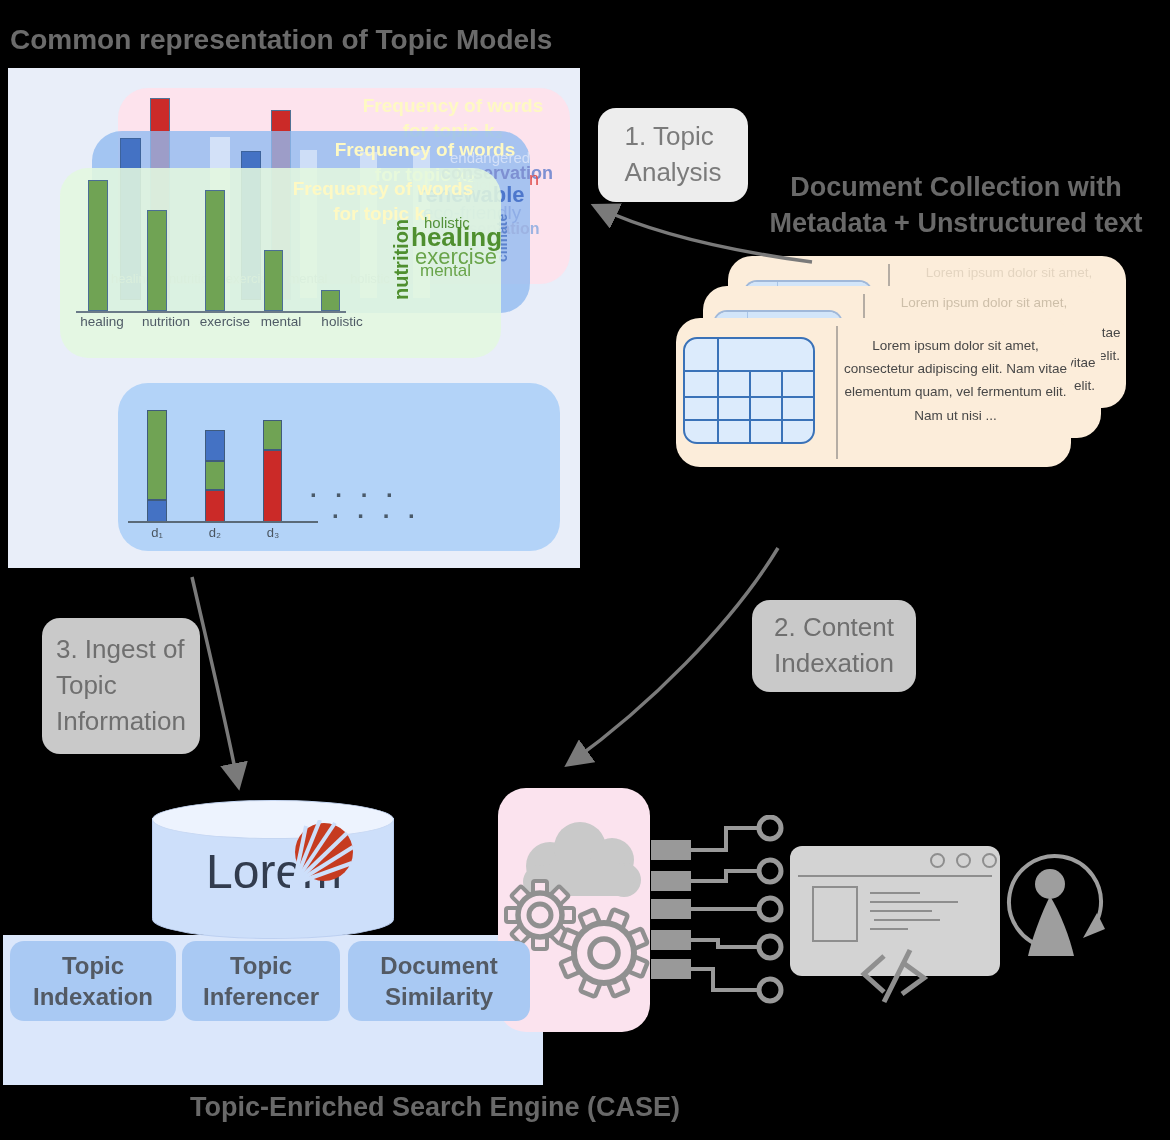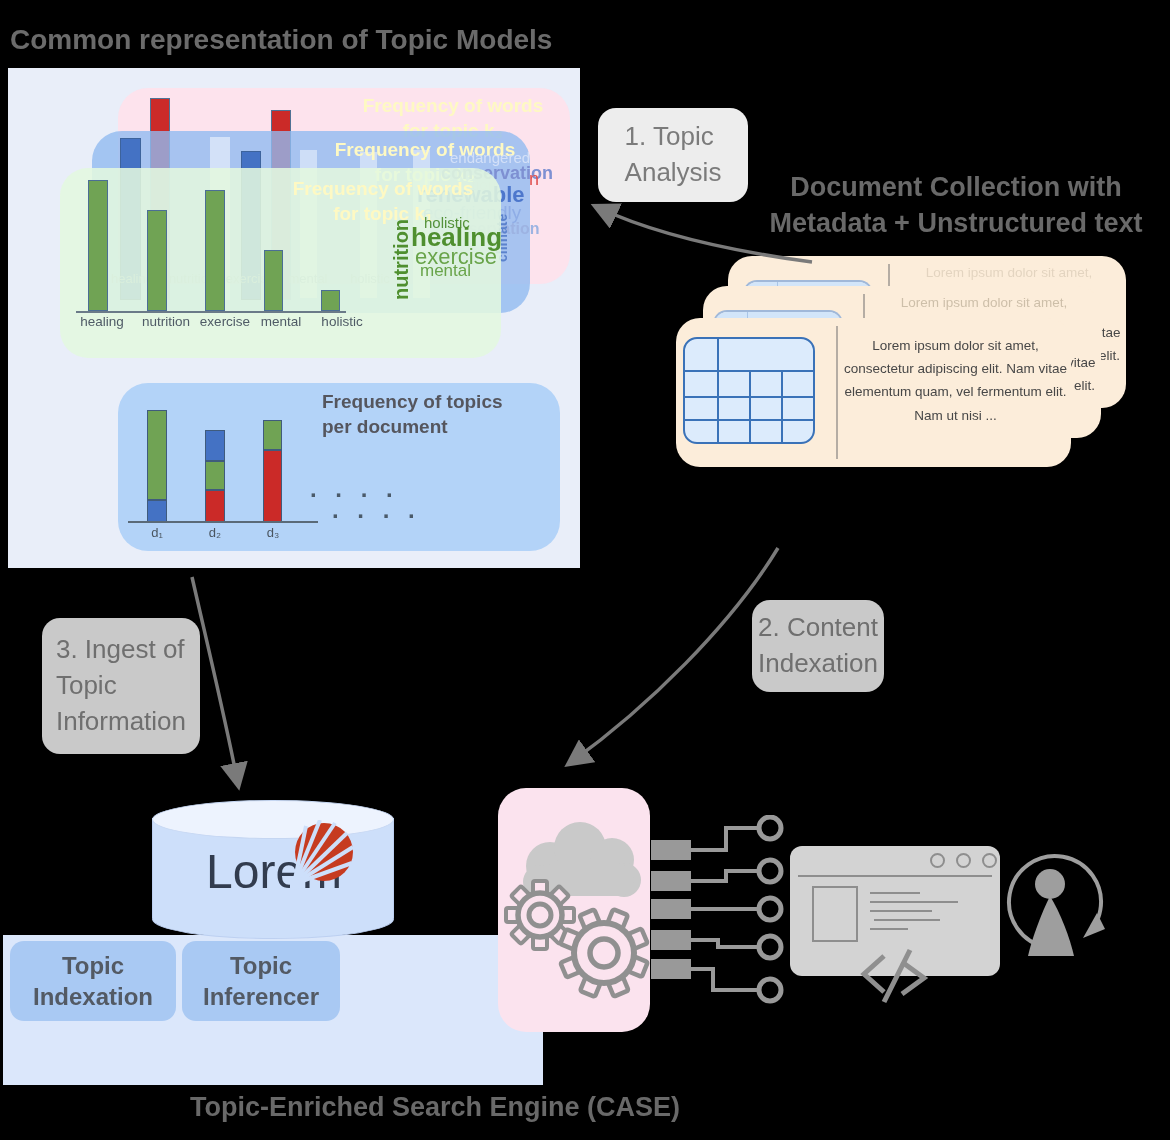--- a/index.html
+++ b/index.html
@@ -57,22 +57,20 @@
   <div class="card" style="left:60px;top:168px;width:441px;height:190px;background:rgba(228,248,223,0.87);border-radius:28px;"></div>
   <span id="green-bars"><div class="bar" style="left: 88px; top: 180px; width: 20px; height: 131px; background: rgb(112, 163, 84); border: 1.5px solid rgb(75, 110, 148);"></div><div class="bar" style="left: 147px; top: 210px; width: 20px; height: 101px; background: rgb(112, 163, 84); border: 1.5px solid rgb(75, 110, 148);"></div><div class="bar" style="left: 205px; top: 190px; width: 20px; height: 121px; background: rgb(112, 163, 84); border: 1.5px solid rgb(75, 110, 148);"></div><div class="bar" style="left: 264px; top: 250px; width: 19px; height: 61px; background: rgb(112, 163, 84); border: 1.5px solid rgb(75, 110, 148);"></div><div class="bar" style="left: 321px; top: 290px; width: 19px; height: 21px; background: rgb(112, 163, 84); border: 1.5px solid rgb(75, 110, 148);"></div></span>
   <div class="ct" style="left:283px;top:176px;width:200px;">Frequency of words
 for topic k₁</div>
   <span id="green-cloud"><div class="word" style="left: 424px; top: 215px; font-size: 15px; color: rgb(85, 146, 58);">holistic</div><div class="word" style="left: 411px; top: 224px; font-size: 26px; color: rgb(79, 143, 47); font-weight: 700;">healing</div><div class="word" style="left: 415px; top: 246px; font-size: 22px; color: rgb(105, 164, 74);">exercise</div><div class="word" style="left: 420px; top: 262px; font-size: 17px; color: rgb(105, 164, 74);">mental</div><div class="word" style="left: 391px; top: 300px; font-size: 20px; color: rgb(79, 143, 47); font-weight: 700; transform: rotate(-90deg); transform-origin: 0px 0px;">nutrition</div></span>
   <div class="abs" style="left:76px;top:311px;width:270px;height:2px;background:#6a7a88;"></div>
   <span id="axis-green"><div class="word" style="left: 102px; top: 315px; font-size: 13.5px; color: rgb(79, 91, 102); transform: translateX(-50%);">healing</div><div class="word" style="left: 166px; top: 315px; font-size: 13.5px; color: rgb(79, 91, 102); transform: translateX(-50%);">nutrition</div><div class="word" style="left: 225px; top: 315px; font-size: 13.5px; color: rgb(79, 91, 102); transform: translateX(-50%);">exercise</div><div class="word" style="left: 281px; top: 315px; font-size: 13.5px; color: rgb(79, 91, 102); transform: translateX(-50%);">mental</div><div class="word" style="left: 342px; top: 315px; font-size: 13.5px; color: rgb(79, 91, 102); transform: translateX(-50%);">holistic</div></span>
 
   
   <div class="card" style="left:118px;top:383px;width:442px;height:168px;background:#b3d3f8;"></div>
-  <div class="ct" style="left:322px;top:389px;width:230px;text-align:left;color:#55565e;">Frequency of topics
-per document</div>
   <span id="stack-bars"><div class="bar" style="left: 147px; top: 500px; width: 20px; height: 22px; background: rgb(68, 114, 196); border: 1.5px solid rgb(63, 91, 125);"></div><div class="bar" style="left: 147px; top: 410px; width: 20px; height: 90px; background: rgb(112, 163, 84); border: 1.5px solid rgb(63, 91, 125);"></div><div class="bar" style="left: 205px; top: 490px; width: 20px; height: 32px; background: rgb(203, 42, 40); border: 1.5px solid rgb(63, 91, 125);"></div><div class="bar" style="left: 205px; top: 461px; width: 20px; height: 29px; background: rgb(112, 163, 84); border: 1.5px solid rgb(63, 91, 125);"></div><div class="bar" style="left: 205px; top: 430px; width: 20px; height: 31px; background: rgb(68, 114, 196); border: 1.5px solid rgb(63, 91, 125);"></div><div class="bar" style="left: 263px; top: 450px; width: 19px; height: 72px; background: rgb(203, 42, 40); border: 1.5px solid rgb(63, 91, 125);"></div><div class="bar" style="left: 263px; top: 420px; width: 19px; height: 30px; background: rgb(112, 163, 84); border: 1.5px solid rgb(63, 91, 125);"></div></span>
   <div class="abs" style="left:128px;top:521px;width:190px;height:2px;background:#5a6a78;"></div>
   <span id="stack-words"><div class="word" style="left: 157px; top: 526px; font-size: 13px; color: rgb(74, 85, 96); transform: translateX(-50%);">d₁</div><div class="word" style="left: 215px; top: 526px; font-size: 13px; color: rgb(74, 85, 96); transform: translateX(-50%);">d₂</div><div class="word" style="left: 273px; top: 526px; font-size: 13px; color: rgb(74, 85, 96); transform: translateX(-50%);">d₃</div><div class="word" style="left: 310px; top: 477px; font-size: 24px; color: rgb(74, 90, 106); font-weight: 700; letter-spacing: 6px;">. . . .</div><div class="word" style="left: 332px; top: 498px; font-size: 24px; color: rgb(74, 90, 106); font-weight: 700; letter-spacing: 6px;">. . . .</div></span>
 
   
   <div class="abs pre" style="left:740px;top:170px;width:432px;text-align:center;font-size:27px;font-weight:bold;color:#696969;line-height:1.32;">Document Collection with
 Metadata + Unstructured text</div>
 
   <div class="doc-card" style="left:728px;top:256px;">
     <div class="dtg" style="left:15px;top:24px;">
@@ -118,21 +116,21 @@
     <div class="dd"></div>
     <div class="dtext" style="top:16px;">Lorem ipsum dolor sit amet,
 consectetur adipiscing elit. Nam vitae
 elementum quam, vel fermentum elit.
 Nam ut nisi ...</div>
   </div>
 
   
   <div class="box" style="left:598px;top:108px;width:150px;height:94px;background:#ededed;color:#7b7b7b;">1. Topic
 Analysis</div>
-  <div class="box" style="left:752px;top:600px;width:132px;height:92px;background:#c9c9c9;">2. Content
+  <div class="box" style="left:752px;top:600px;width:164px;height:92px;background:#c9c9c9;">2. Content
 Indexation</div>
   <div class="box" style="left:42px;top:618px;width:158px;height:136px;background:#c9c9c9;">3. Ingest of
 Topic
 Information</div>
 
   
   <svg class="abs" width="1170" height="1140" style="left:0;top:0;pointer-events:none;" viewBox="0 0 1170 1140">
     <defs>
       <marker id="ah" markerWidth="8" markerHeight="8" refX="6" refY="4" orient="auto">
         <path d="M0,0 L8,4 L0,8 z" fill="#7a7a7a"></path>
@@ -230,20 +228,22 @@
       <circle cx="120" cy="132" r="11"></circle>
       <circle cx="120" cy="175" r="11"></circle>
     </g>
   </svg>
 
   
   <div class="pbtn" style="left:10px;top:941px;width:166px;height:80px;">Topic
 Indexation</div>
   <div class="pbtn" style="left:182px;top:941px;width:158px;height:80px;">Topic
 Inferencer</div>
+  <div class="pbtn" style="left:348px;top:941px;width:182px;height:80px;">Document
+Similarity</div>
 
   
   <div class="abs" style="left:790px;top:846px;width:210px;height:130px;background:#d3d3d3;border-radius:12px;">
     <div class="bw-dot" style="left:140px;top:7px;"></div>
     <div class="bw-dot" style="left:166px;top:7px;"></div>
     <div class="bw-dot" style="left:192px;top:7px;"></div>
     <div class="bw-ln" style="left:8px;top:29px;width:194px;"></div>
     <div class="abs" style="left:22px;top:40px;width:42px;height:52px;border:2px solid #8e8e8e;"></div>
     <div class="bw-ln" style="left:80px;top:46px;width:50px;"></div>
     <div class="bw-ln" style="left:80px;top:55px;width:88px;"></div>

